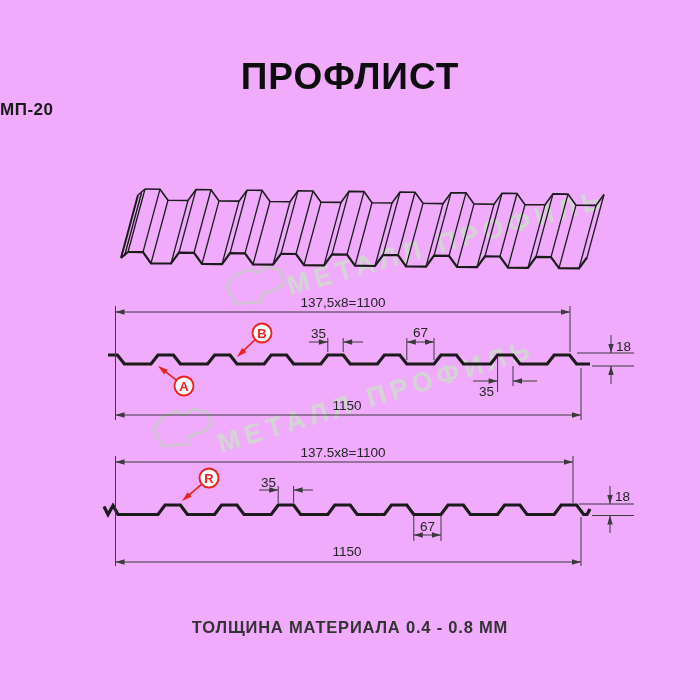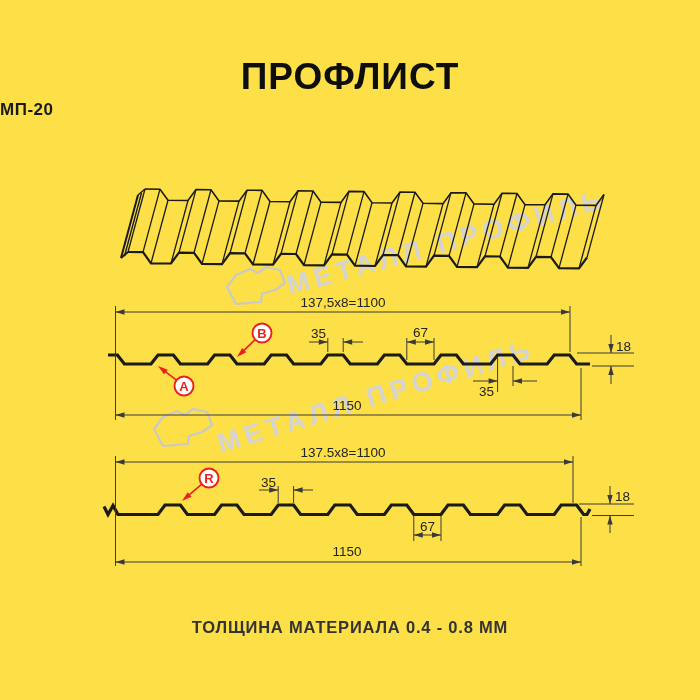--- a/index.html
+++ b/index.html
@@ -1,16 +1,16 @@
 <!DOCTYPE html>
 <html><head>
 <meta charset="utf-8">
 <style>
   html,body{margin:0;padding:0;background:#fff;}
-  .canvas{position:relative;width:700px;height:700px;background:#fde047;overflow:hidden;
+  .canvas{position:relative;width:700px;height:700px;background:#f0abfc;overflow:hidden;
           font-family:"Liberation Sans",sans-serif;}
   .title{position:absolute;top:56px;left:0;width:700px;text-align:center;
          font-size:37px;font-weight:700;letter-spacing:1px;color:#0e0e0e;}
   .subtitle{position:absolute;top:100px;left:0;width:700px;
          font-size:17px;font-weight:700;letter-spacing:0.5px;color:#1a1a1a;}
   .footer{position:absolute;top:618px;left:0;width:700px;text-align:center;
          font-size:16.5px;font-weight:700;letter-spacing:0.8px;color:#333333;}
   svg{position:absolute;left:0;top:0;}
   text.dim{font-family:"Liberation Sans",sans-serif;font-size:13.5px;fill:#242424;}
   text.rlbl{font-family:"Liberation Sans",sans-serif;font-size:13px;font-weight:700;}

